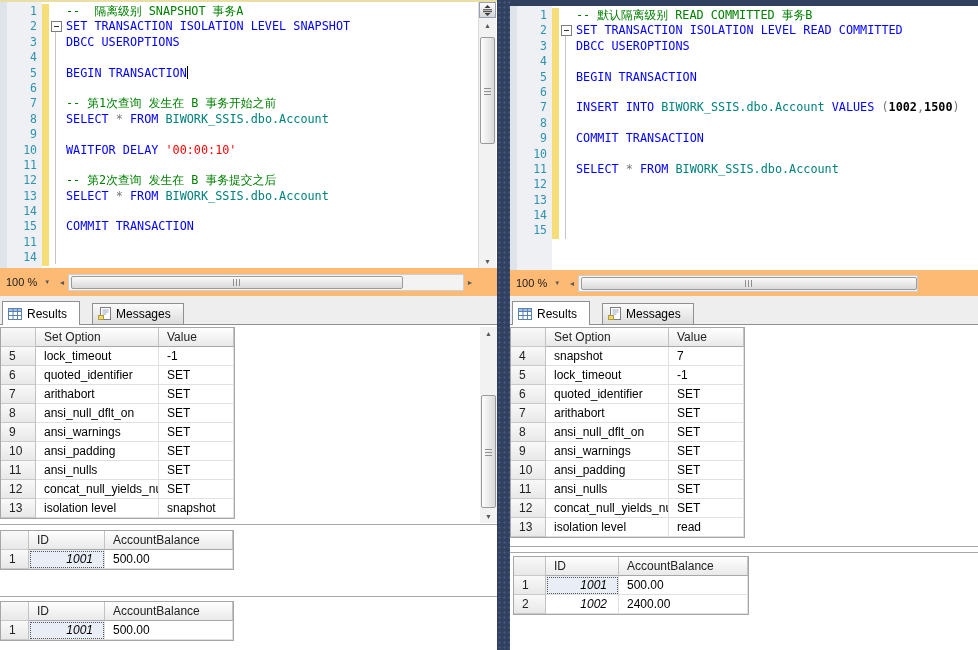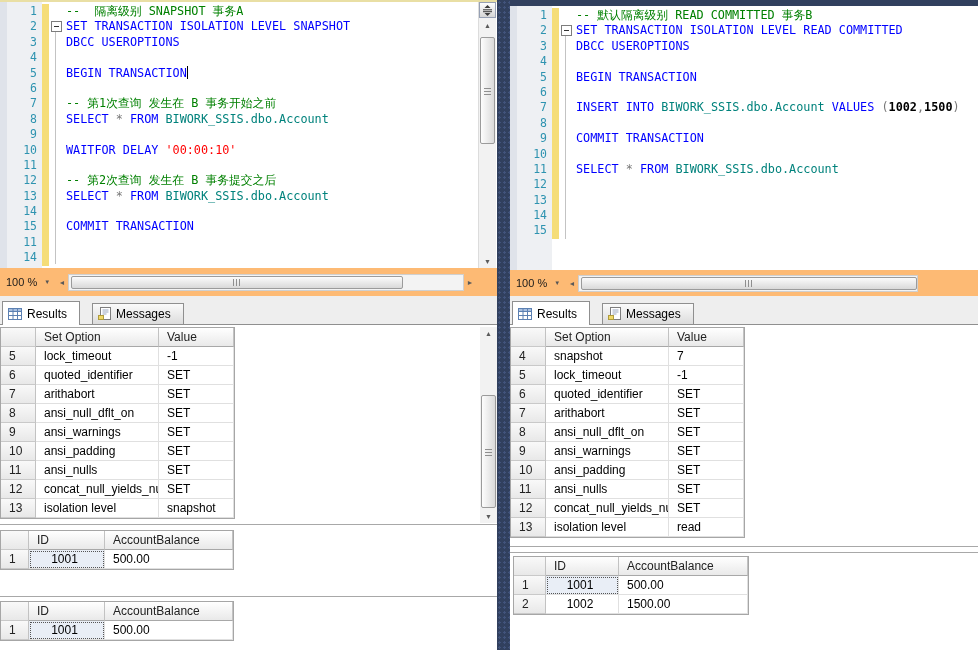--- a/index.html
+++ b/index.html
@@ -85,21 +85,21 @@
   .hline{position:absolute;left:0;right:0;height:1px;background:#a8a8a8;}
   .grid{position:absolute;border:1px solid #a6a6a6;background:#fff;font-size:12px;}
   .g-row{display:flex;}
   .g-c{box-sizing:border-box;height:19px;line-height:18px;padding-left:8px;overflow:hidden;flex:none;}
   .g-cell{background:#fff;border-right:1px solid #e0e0e0;border-bottom:1px solid #e0e0e0;color:#000;}
   .g-hcell{background:linear-gradient(#ffffff,#e9e9e9);border-right:1px solid #c2c2c2;
            border-bottom:1px solid #a8a8a8;color:#222;}
   .g-ncell{background:linear-gradient(#f9f9f9,#e8e8e8);border-right:1px solid #c2c2c2;
            border-bottom:1px solid #c9c9c9;color:#222;}
   .g-c.focus{outline:1px dotted #555;outline-offset:-2px;background:#e9eef6;}
-  .ta-r{text-align:center;padding-right:4px;padding-left:0;}
+  .ta-r{text-align:right;padding-right:11px;padding-left:0;font-style:italic;}
 
   .ticon{flex:none;display:block;}
 </style>
 </head>
 <body>
 
 <div id="root">
 
   <div class="pane pane-left">
     <div class="top-strip"></div>
@@ -419,19 +419,19 @@
             <div class="g-c g-hcell" style="width: 129px;">AccountBalance</div>
           </div>
           <div class="g-row">
             <div class="g-c g-ncell" style="width: 32px;">1</div>
             <div class="g-c g-cell ta-r focus" style="width: 73px;">1001</div>
             <div class="g-c g-cell" style="width: 129px;">500.00</div>
           </div>
           <div class="g-row">
             <div class="g-c g-ncell" style="width: 32px;">2</div>
             <div class="g-c g-cell ta-r" style="width: 73px;">1002</div>
-            <div class="g-c g-cell" style="width: 129px;">1500.00</div>
+            <div class="g-c g-cell" style="width: 129px;">2400.00</div>
           </div>
         </div>
     </div>
   </div>
 
 </div>
 
 </body></html>

